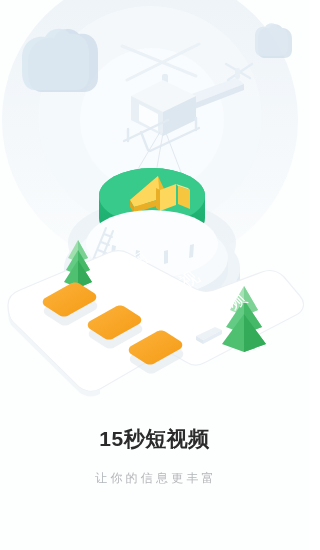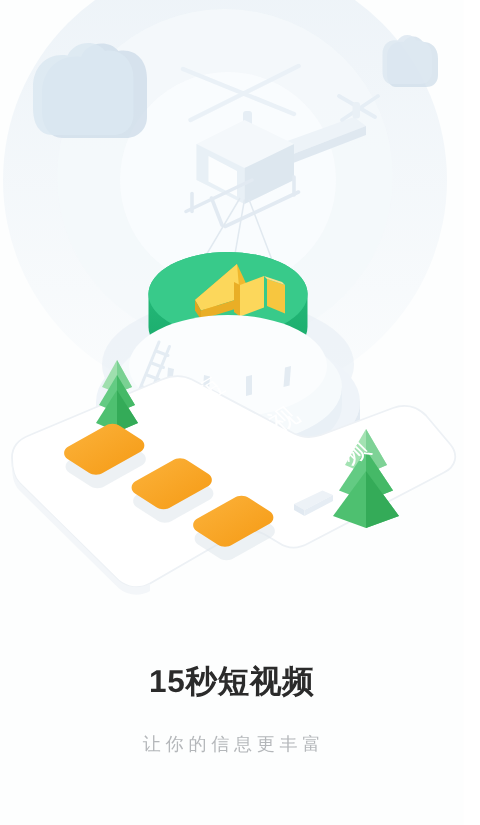--- a/index.html
+++ b/index.html
@@ -36,30 +36,31 @@
     top: 424px;
     text-align: center;
   }
   #title-text {
     display: block;
     font-size: 21px;
     font-weight: bold;
     color: #2b2b2b;
     letter-spacing: 0.5px;
     line-height: 30px;
-    margin: 16px;
+    margin: 0;
     padding: 0;
   }
   #subtitle-text {
     display: block;
     font-size: 12px;
     font-weight: normal;
     color: #b4b7ba;
     letter-spacing: 3.2px;
     line-height: 20px;
+    margin-top: 14px;
     padding-left: 3px;
   }
 </style>
 </head>
 <body>
 
 <div id="screen">
 
   <div id="illustration">
     <svg viewBox="0 0 309 420" xmlns="http://www.w3.org/2000/svg">

